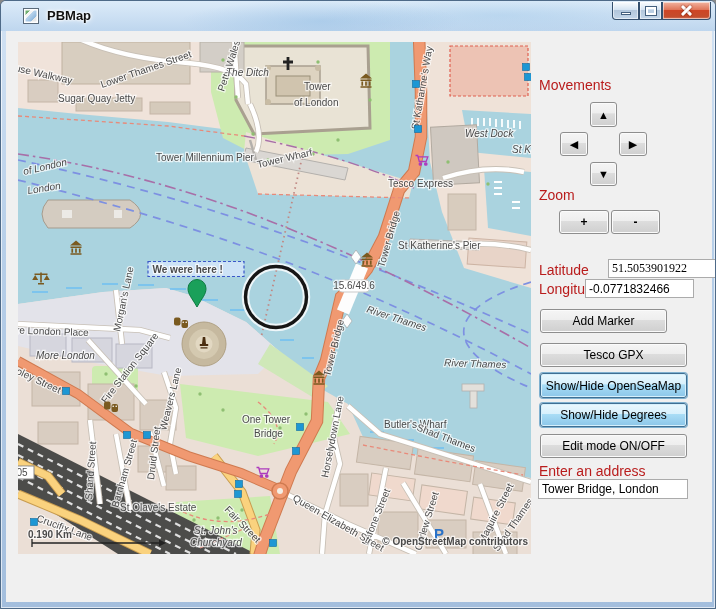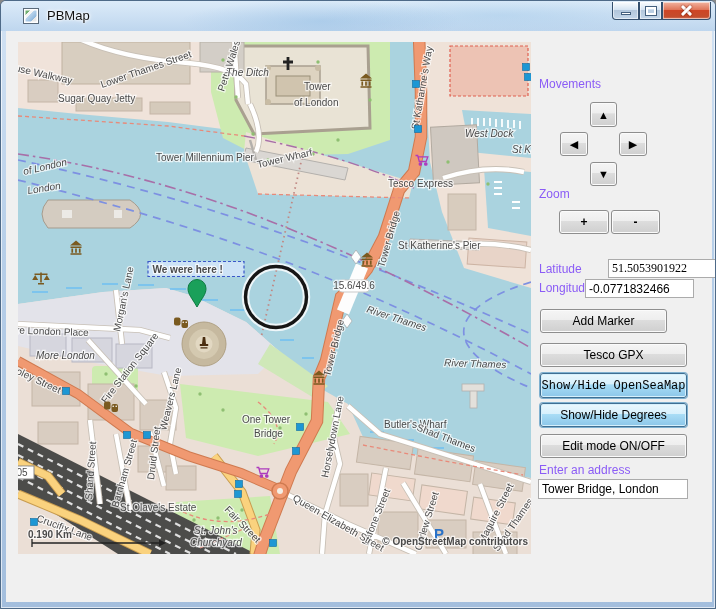--- a/index.html
+++ b/index.html
@@ -9,40 +9,40 @@
        border:1px solid #4e6a88;border-radius:6px 6px 0 0;overflow:hidden;
        box-shadow:inset 0 0 0 1px rgba(255,255,255,.65);}
   .titlebar{position:absolute;left:0;top:0;width:716px;height:30px;
        background:radial-gradient(ellipse 200px 30px at 320px 20px, rgba(140,185,225,.45), rgba(0,0,0,0) 70%),
                   radial-gradient(ellipse 260px 26px at 500px 14px, rgba(150,195,230,.35), rgba(0,0,0,0) 70%),
                   linear-gradient(#dcebf9, #bed6ee);}
   .title-icon{position:absolute;left:22px;top:7px;width:16px;height:16px;border:1px solid #5a6a7a;
        background:linear-gradient(135deg,#6fae6f 28%,#f4f4f4 28%,#f4f4f4 40%,#bcd6ee 40%,#8fb8dd 70%,#e8e8e8 70%);
        box-shadow:inset 0 0 0 1.5px #fff;}
   .title-text{position:absolute;left:46px;top:7px;font-size:13px;color:#111;
-       text-shadow:0 0 6px #fff,0 0 3px #fff,0 0 2px #fff;}
+       text-shadow:0 0 6px #fff,0 0 3px #fff,0 0 2px #fff;font-weight:bold;}
   .cap-btn{position:absolute;top:1px;height:18px;border:1px solid #35506e;border-top:none;
        box-shadow:inset 0 0 0 1px rgba(255,255,255,.55);display:flex;align-items:center;justify-content:center;}
   .cap-min{left:611px;width:27px;border-radius:0 0 0 4px;
        background:linear-gradient(rgba(253,254,255,.95),rgba(214,228,242,.8) 45%,rgba(170,190,212,.75) 50%,rgba(196,214,232,.9));}
   .cap-max{left:638px;width:23px;
        background:linear-gradient(rgba(253,254,255,.95),rgba(214,228,242,.8) 45%,rgba(170,190,212,.75) 50%,rgba(196,214,232,.9));}
   .cap-close{left:661px;width:49px;border-radius:0 0 4px 0;
        background:linear-gradient(#f2b4a0,#e0765a 45%,#ce4526 50%,#c44c2c 85%,#d4735a);}
   .glyph-min{width:10px;height:3px;background:#fff;border:1px solid #44607e;margin-top:6px;}
   .glyph-max{width:10px;height:8px;border:2px solid #fff;outline:1px solid #44607e;background:rgba(200,220,240,.3);}
   .glyph-x{position:relative;width:13px;height:13px;}
   .glyph-x::before,.glyph-x::after{content:"";position:absolute;left:0;top:5px;width:13px;height:3px;background:#fff;
        border-radius:1px;box-shadow:0 0 2px #7a1d08;}
   .glyph-x::before{transform:rotate(45deg);}  .glyph-x::after{transform:rotate(-45deg);}
   .client{position:absolute;left:5px;top:30px;width:706px;height:571px;background:#f0f0f0;}
   .map{position:absolute;left:12px;top:11px;width:513px;height:512px;background:#aad3df;overflow:hidden;}
   .map svg{display:block;}
   
-  .plabel{position:absolute;font-size:12px;color:#8b5cf6;}
+  .plabel{position:absolute;font-size:14px;color:#b91c1c;}
   .btn{position:absolute;display:flex;align-items:center;justify-content:center;cursor:default;
        border:1px solid #8e8e8e;border-radius:3px;font-size:12px;color:#000;
        background:linear-gradient(#f5f5f5,#eeeeee 45%,#dddddd 46%,#cfcfcf);
        box-shadow:inset 0 0 0 1px #fbfbfb;}
   .btn.blue{border-color:#3f6f93;
        background:linear-gradient(#eaf8fe,#d7f0fc 45%,#a9ddf6 46%,#8cc6e9);
        box-shadow:inset 0 0 0 1px #d6f0fc, 0 0 0 1px #7fb0cf;}
   .arrow{font-size:11px;}
   .tfield{position:absolute;border:1px solid #ababab;background:#fff;font-family:"Liberation Sans",sans-serif;
        font-size:12px;color:#000;padding:1px 3px;}
@@ -418,21 +418,21 @@
       <div class="btn" style="left:553px;top:179px;width:50px;height:24px;font-weight:bold;">+</div>
       <div class="btn" style="left:605px;top:179px;width:49px;height:24px;font-weight:bold;">-</div>
 
       <div class="plabel" style="left:533px;top:231px;">Latitude</div>
       <input class="tfield" style="left: 602px; top: 228px; width: 111px; height: 19px; font-family: Liberation Serif, serif;" value="51.5053901922">
       <div class="plabel" style="left:533px;top:250px;">Longitude</div>
       <input class="tfield" style="left: 579px; top: 248px; width: 109px; height: 19px;" value="-0.0771832466">
 
       <div class="btn" style="left:534px;top:278px;width:127px;height:24px;">Add Marker</div>
       <div class="btn" style="left:534px;top:312px;width:147px;height:24px;">Tesco GPX</div>
-      <div class="btn blue" style="left:534px;top:342px;width:147px;height:25px;font-family:Liberation Mono, monospace;">Show/Hide OpenSeaMap</div>
+      <div class="btn blue" style="left:534px;top:342px;width:147px;height:25px;">Show/Hide OpenSeaMap</div>
       <div class="btn blue" style="left:534px;top:372px;width:147px;height:24px;">Show/Hide Degrees</div>
       <div class="btn" style="left:534px;top:403px;width:147px;height:24px;">Edit mode ON/OFF</div>
 
       <div class="plabel" style="left:533px;top:432px;">Enter an address</div>
       <input class="tfield" style="left: 532px; top: 448px; width: 150px; height: 20px;" value="Tower Bridge, London">
     </div>
   </div>
 </div>
 
 </body></html>

